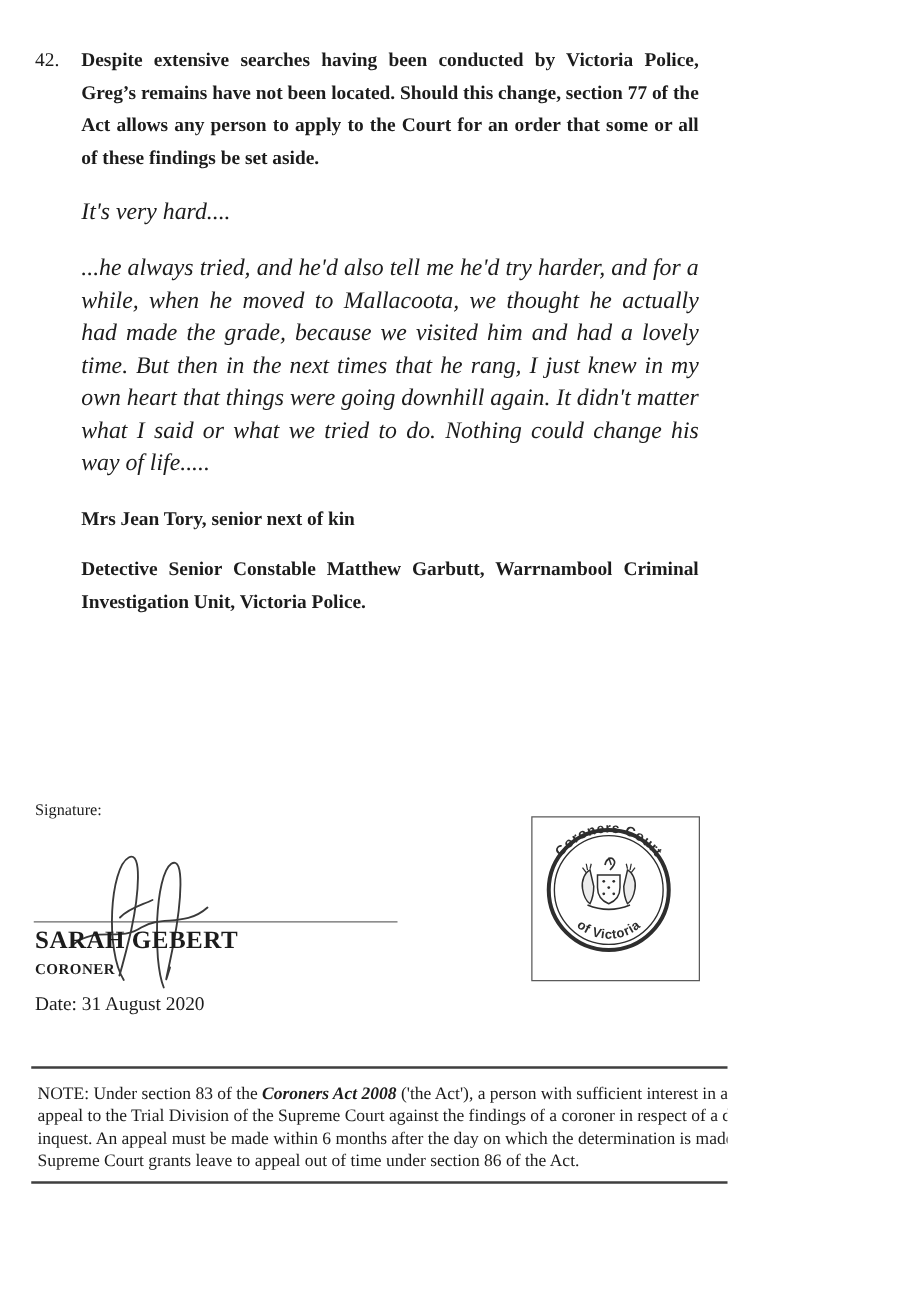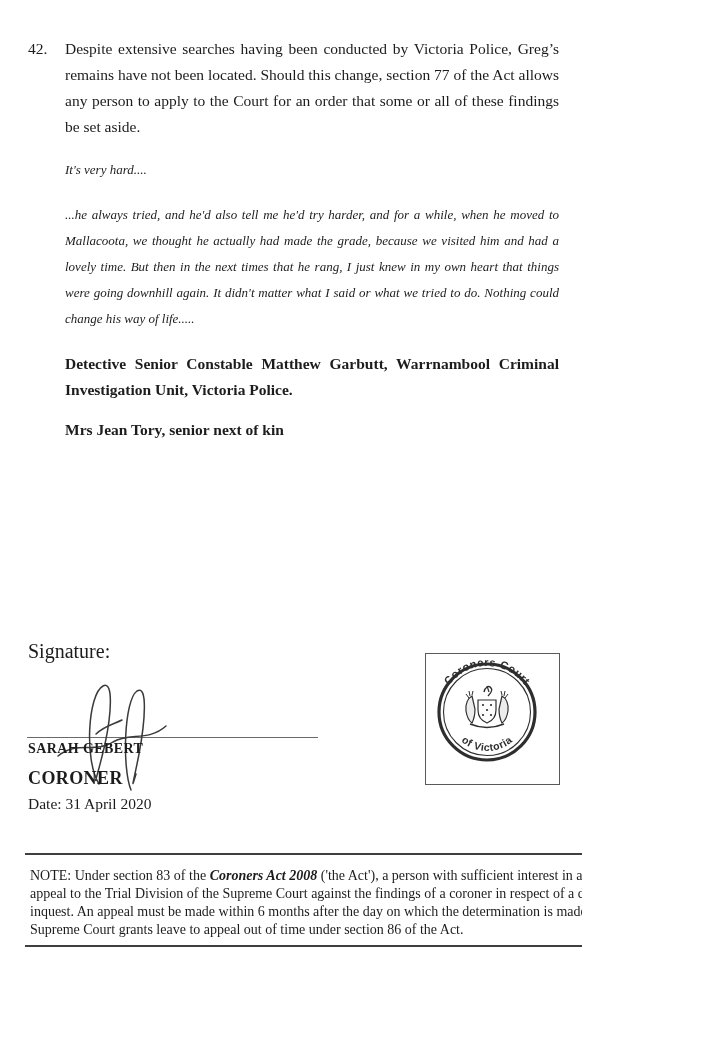--- a/index.html
+++ b/index.html
@@ -13,41 +13,41 @@
     box-sizing:border-box;
     padding:36px 23px 0 28px;
   }
   .para{
     display:flex;
     margin:0 0 17px 0;
     font-size:15.5px;
     line-height:26px;
   }
   .para .num{width:37px;flex-shrink:0;}
-  .para .ptext{flex:1;text-align:justify;}
+  .para .ptext{flex:1;text-align:justify;font-weight:bold;}
   .quote{
     margin:0 0 17px 37px;
     font-style:italic;
-    font-size:13px;
+    font-size:19px;
     line-height:26px;
     text-align:justify;
   }
   .recipient{
     margin:0 0 14px 37px;
     font-weight:bold;
     font-size:15.5px;
     line-height:26px;
     text-align:justify;
   }
   .abs{position:absolute;}
-  .sig-label{top:640px;left:28px;font-size:20px;}
+  .sig-label{top:640px;left:28px;font-size:13px;}
   .sig-line{top:737px;left:27px;width:291px;border-top:1px solid #6a6a6a;height:0;}
   .sig-svg{top:674px;left:52px;pointer-events:none;}
-  .sig-name{top:741px;left:28px;font-size:14px;font-weight:bold;letter-spacing:.4px;}
-  .sig-title{top:768px;left:28px;font-size:18px;font-weight:bold;letter-spacing:.4px;}
+  .sig-name{top:741px;left:28px;font-size:20px;font-weight:bold;letter-spacing:.4px;}
+  .sig-title{top:768px;left:28px;font-size:12px;font-weight:bold;letter-spacing:.4px;}
   .sig-date{top:795px;left:28px;font-size:15.5px;}
   .stamp-box{
     top:653px;left:425px;width:135px;height:132px;
     border:1.5px solid #5a5a5a;
     box-sizing:border-box;
   }
   .note-box{
     top:853px;left:25px;width:676px;
     border-top:2px solid #3f3f3f;
     border-bottom:2px solid #3f3f3f;
@@ -65,38 +65,38 @@
 
   <div class="para">
     <span class="num">42.</span>
     <span class="ptext">Despite extensive searches having been conducted by Victoria Police, Greg’s remains have not been located. Should this change, section 77 of the Act allows any person to apply to the Court for an order that some or all of these findings be set aside.</span>
   </div>
 
   <div class="quote" style="margin-bottom:19px;">It's very hard....</div>
   <div class="quote" style="margin-bottom:19px;">...he always tried, and he'd also tell me he'd try harder, and for a while, when he moved to Mallacoota, we thought he actually had made the grade, because we visited him and had a lovely time.  But then in the next times that he rang, I just knew in my own heart that things were going downhill again.  It didn't matter what I said or what we tried to do.  Nothing could change his way of life.....</div>
 
 
+  <div class="recipient">Mrs Jean Tory, senior next of kin</div>
   <div class="recipient">Detective Senior Constable Matthew Garbutt, Warrnambool Criminal Investigation Unit, Victoria Police.</div>
-  <div class="recipient">Mrs Jean Tory, senior next of kin</div>
 
   <div class="abs sig-label">Signature:</div>
   <div class="abs sig-line"></div>
 
   <svg class="abs sig-svg" width="130" height="122" viewBox="0 0 130 122" fill="none">
     <g stroke="#3a3a3a" stroke-width="1.5" stroke-linecap="round">
       <path d="M47,110 C32,86 36,20 51,12 C62,6 59,42 53,70 C46,100 40,118 46,98"></path>
       <path d="M79,116 C70,94 72,26 85,17 C96,10 93,48 87,80 C82,106 78,120 84,100"></path>
       <path d="M6,82 C26,66 43,80 61,68 C77,58 96,68 114,52"></path>
       <path d="M44,60 C52,52 62,50 70,46"></path>
     </g>
   </svg>
 
   <div class="abs sig-name">SARAH GEBERT</div>
   <div class="abs sig-title">CORONER</div>
-  <div class="abs sig-date">Date: 31 April 2020</div>
+  <div class="abs sig-date">Date: 31 August 2020</div>
 
   <div class="abs stamp-box">
     <svg width="132" height="129" viewBox="0 0 132 129">
       <defs>
         <path id="arcTop" d="M 15,58 A 46,46 0 0 1 107,58"></path>
         <path id="arcBot" d="M 22,58 A 39,39 0 0 0 100,58"></path>
       </defs>
       <circle cx="61" cy="58" r="48" fill="none" stroke="#2e2e2e" stroke-width="3.2"></circle>
       <circle cx="61" cy="58" r="43.5" fill="none" stroke="#2e2e2e" stroke-width="1.1"></circle>
       <text font-family="Liberation Sans, sans-serif" font-size="11" font-weight="600" fill="#2e2e2e" letter-spacing="0.5">

